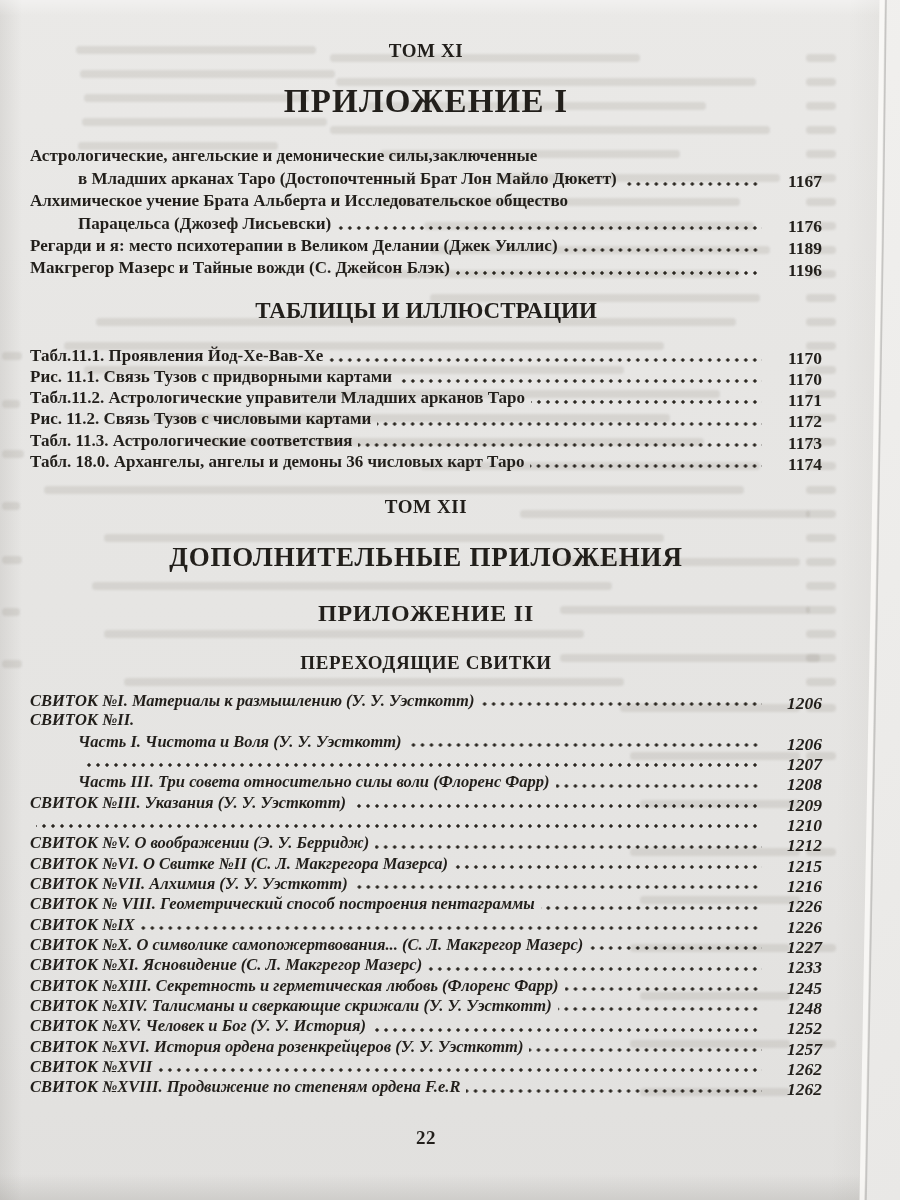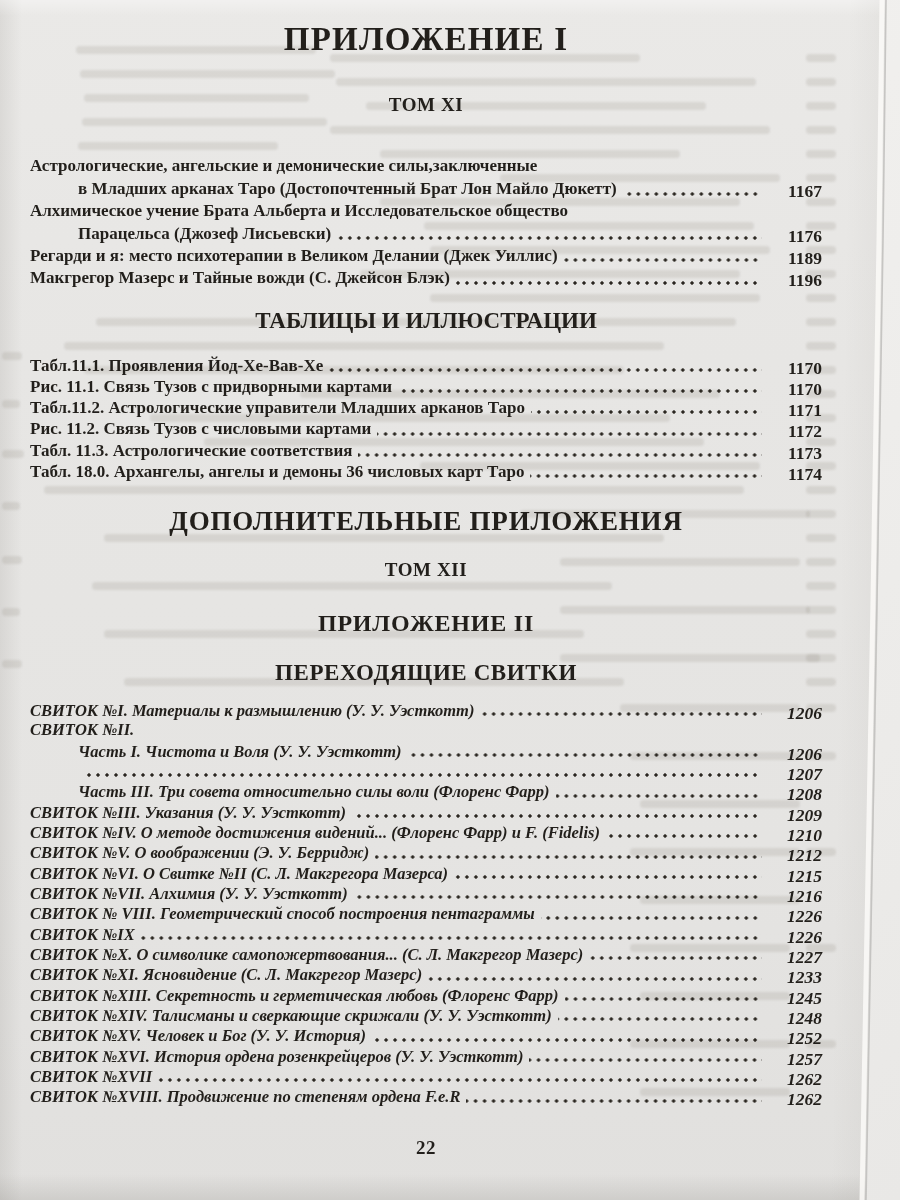--- a/index.html
+++ b/index.html
@@ -42,24 +42,24 @@
     background:rgba(112,105,95,.15);filter:blur(1.1px);
   }
 
   
   .content{position:absolute;left:30px;top:0;width:792px;z-index:2;color:#221f1b;}
   .hd{text-align:center;font-weight:700;white-space:nowrap;}
   .hd-small   {font-size:19px;line-height:22px;letter-spacing:.6px;margin:0;}
   .hd-xlarge  {font-size:33px;line-height:30px;letter-spacing:1.2px;margin:0;}
   .hd-large   {font-size:27px;line-height:28px;letter-spacing:.8px;margin:0;}
   .hd-medium  {font-size:24px;line-height:25px;letter-spacing:.8px;margin:0;}
-  .hd-msmall  {font-size:23px;line-height:20px;letter-spacing:.6px;margin:0;}
+  .hd-msmall  {font-size:19px;line-height:20px;letter-spacing:.6px;margin:0;}
   #h-vol11{margin-top:40px;}
   #h-app1{margin-top:24px;}
-  #rows-a{margin-top:39px;}
+  #rows-a{margin-top:29px;}
   #h-tables{margin-top:20px;font-size:23px;line-height:24px;}
   #rows-b{margin-top:22px;}
   #h-vol12{margin-top:24px;}
   #h-supp{margin-top:25px;}
   #h-app2{margin-top:30px;}
   #h-scrolls{margin-top:27px;}
   #rows-c{margin-top:17px;}
   .rows{font-weight:700;}
   .rows .row{display:flex;align-items:baseline;white-space:nowrap;}
   #rows-a .row,#rows-b .row{font-size:17px;}
@@ -161,22 +161,22 @@
       <div class="b" style="top: 896px; left: 640px; width: 160px;"></div>
       <div class="b" style="top: 944px; left: 630px; width: 160px;"></div>
       <div class="n" style="top: 944px; left: 806px;"></div>
       <div class="b" style="top: 992px; left: 640px; width: 150px;"></div>
       <div class="b" style="top: 1040px; left: 630px; width: 160px;"></div>
       <div class="n" style="top: 1040px; left: 806px;"></div>
       <div class="b" style="top: 1088px; left: 640px; width: 150px;"></div>
     </div>
 
   <div class="content">
+    <div class="hd hd-small" id="h-vol11">ТОМ XI</div>
     <div class="hd hd-xlarge" id="h-app1">ПРИЛОЖЕНИЕ I</div>
-    <div class="hd hd-small" id="h-vol11">ТОМ XI</div>
     <div class="rows" id="rows-a">
         <div class="row">
           <span class="t">Астрологические, ангельские и демонические силы,заключенные</span>
         </div>
         <div class="row ind">
           <span class="t">в Младших арканах Таро (Достопочтенный Брат Лон Майло Дюкетт)</span>
           <span class="leader"></span>
           <span class="pn">1167</span>
         </div>
         <div class="row">
@@ -226,22 +226,22 @@
           <span class="leader"></span>
           <span class="pn">1173</span>
         </div>
         <div class="row">
           <span class="t">Табл. 18.0. Архангелы, ангелы и демоны 36 числовых карт Таро</span>
           <span class="leader"></span>
           <span class="pn">1174</span>
         </div>
       </div>
 
+    <div class="hd hd-small" id="h-vol12">ТОМ XII</div>
     <div class="hd hd-large" id="h-supp">ДОПОЛНИТЕЛЬНЫЕ ПРИЛОЖЕНИЯ</div>
-    <div class="hd hd-small" id="h-vol12">ТОМ XII</div>
     <div class="hd hd-medium" id="h-app2">ПРИЛОЖЕНИЕ II</div>
     <div class="hd hd-msmall" id="h-scrolls">ПЕРЕХОДЯЩИЕ СВИТКИ</div>
     <div class="rows" id="rows-c">
         <div class="row">
           <span class="t">СВИТОК №I. Материалы к размышлению (У. У. Уэсткотт)</span>
           <span class="leader"></span>
           <span class="pn">1206</span>
         </div>
         <div class="row">
           <span class="t">СВИТОК №II.</span>
@@ -259,21 +259,20 @@
           <span class="t">Часть III. Три совета относительно силы воли (Флоренс Фарр)</span>
           <span class="leader"></span>
           <span class="pn">1208</span>
         </div>
         <div class="row">
           <span class="t">СВИТОК №III. Указания (У. У. Уэсткотт)</span>
           <span class="leader"></span>
           <span class="pn">1209</span>
         </div>
         <div class="row">
-          <span class="t">СВИТОК №IV. О методе достижения видений... (Флоренс Фарр) и F. (Fidelis)</span>
           <span class="leader"></span>
           <span class="pn">1210</span>
         </div>
         <div class="row">
           <span class="t">СВИТОК №V. О воображении (Э. У. Берридж)</span>
           <span class="leader"></span>
           <span class="pn">1212</span>
         </div>
         <div class="row">
           <span class="t">СВИТОК №VI. О Свитке №II (С. Л. Макгрегора Мазерса)</span>

